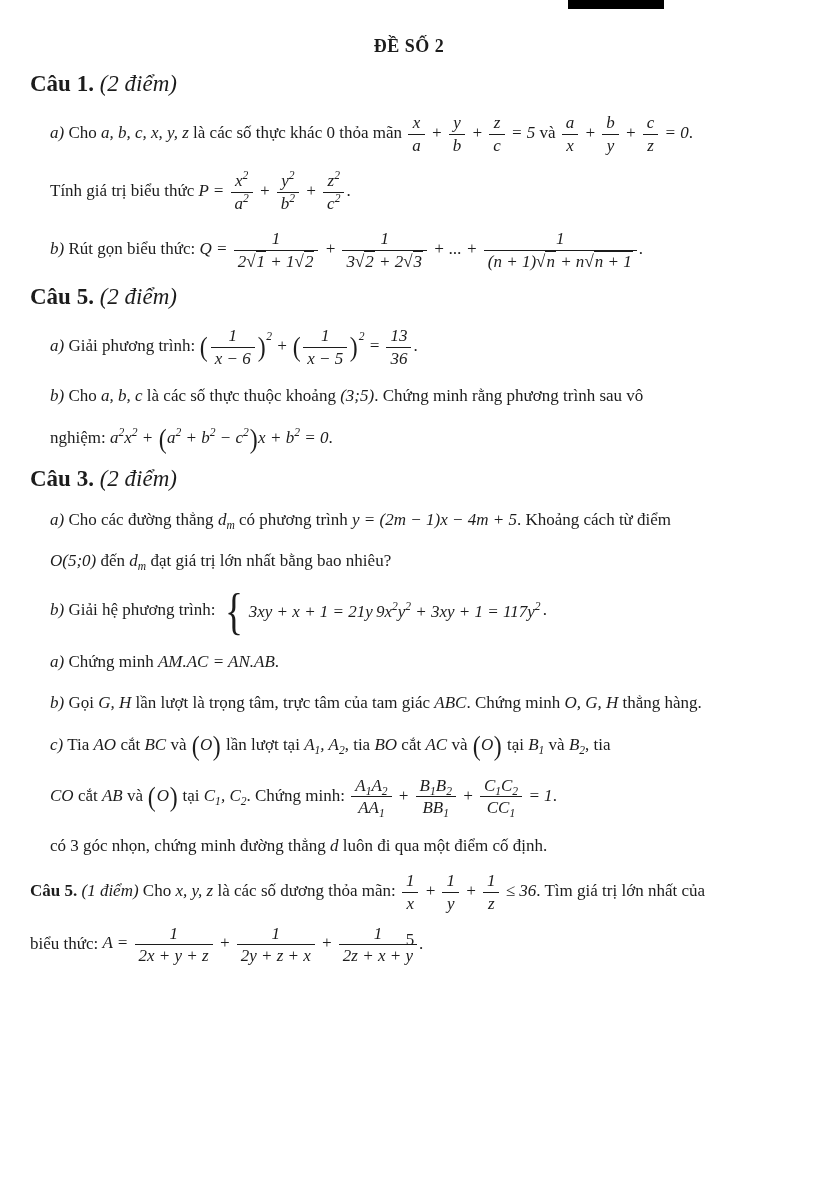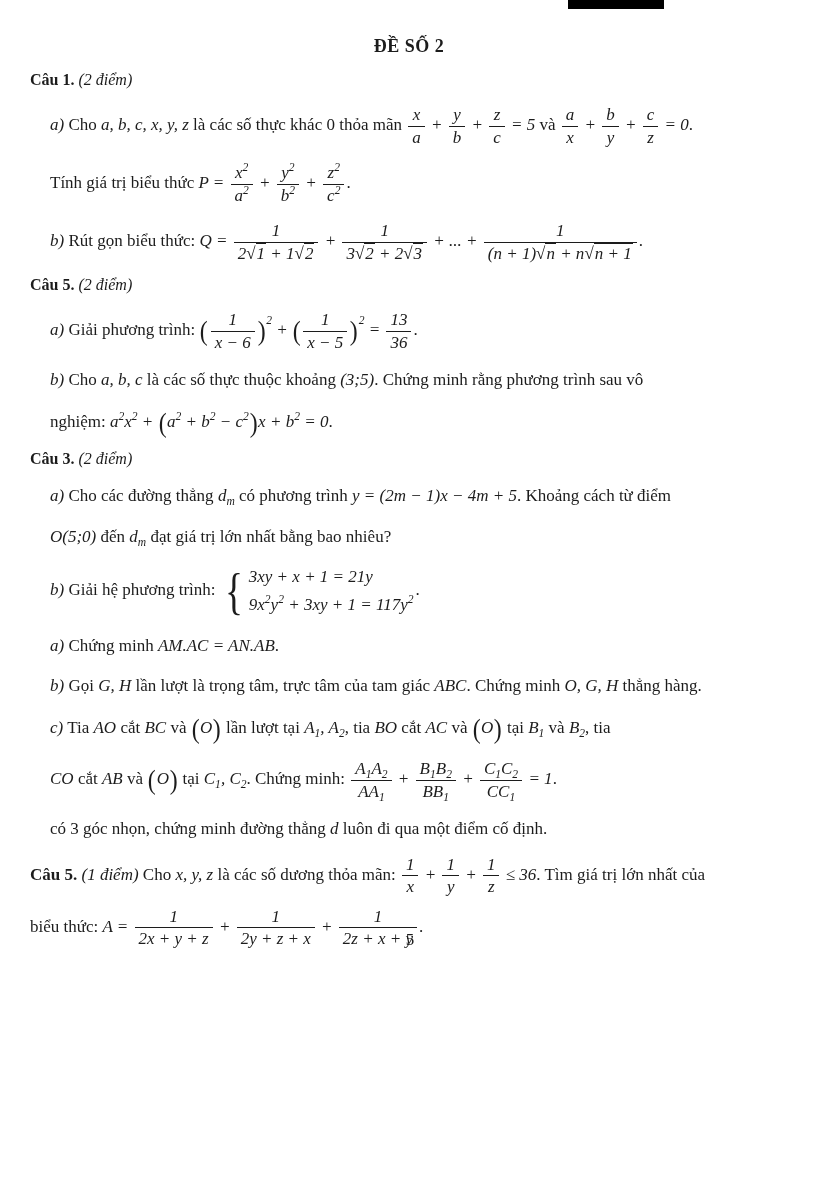--- a/index.html
+++ b/index.html
@@ -21,21 +21,21 @@
     width:96px; height:9px; background:#000;
   }
   .title {
     text-align:center;
     font-weight:bold;
     font-size:18px;
     letter-spacing:.5px;
     margin-bottom:14px;
   }
   .question { margin-bottom:13px; }
-  .qhead { margin:6px 0 4px 0; font-size:16px; }
+  .qhead { margin:6px 0 4px 0; font-size:23px; }
   .qlabel { font-weight:bold; }
   .qpoints { font-style:italic; }
   .line { margin:10px 0; line-height:1.45; }
   .line.sub { padding-left:20px;margin-top:16px; }
   .line.flush { padding-left:0; }
   
   .m { font-style:italic; font-family:"Liberation Serif", serif; }
   .im { font-style:italic; }
   sup, sub { font-size:68%; line-height:0; }
   .frac {
@@ -50,21 +50,21 @@
     display:inline-block; font-size:1.65em; font-weight:400;
     vertical-align:middle; line-height:1; font-style:normal;
     transform:scaleX(.85);
   }
   .e { font-size:68%; position:relative; top:-1.0em; }
   .cases { display:inline-flex; align-items:center; vertical-align:middle; margin:0 2px; }
   .cases .brace {
     font-size:50px; font-weight:300; line-height:.9;
     font-style:normal; margin-right:3px; transform:scaleX(.75);
   }
-  .cases .eqs { display:inline-flex; flex-direction:column; gap:3px; text-align:left; }
+  .cases .eqs { display:inline-flex; gap:3px; text-align:left; }
   .cases .eqs span { display:block; }
   .page-number {
     position:absolute; left:0; right:0; bottom:22px;
     text-align:center; font-size:17px;
   }
 </style>
 </head>
 <body>
 
 <div class="page">

